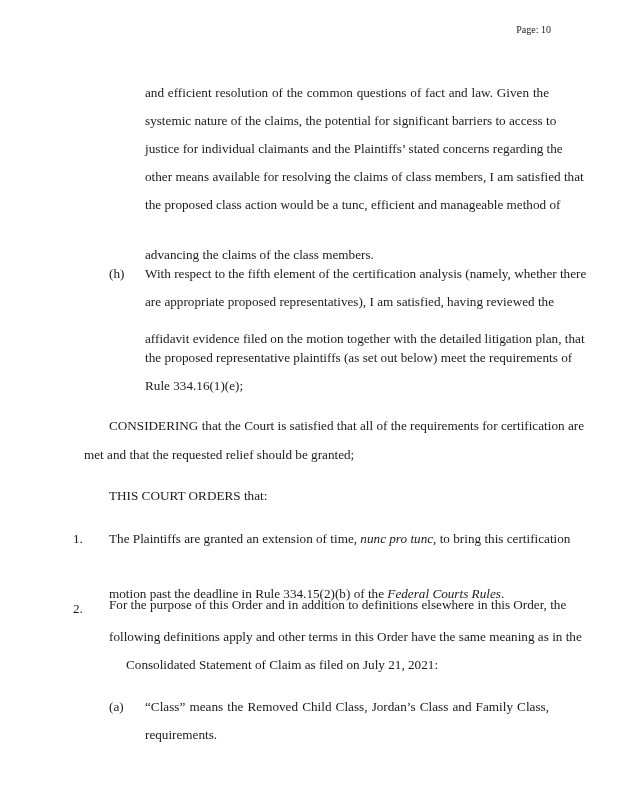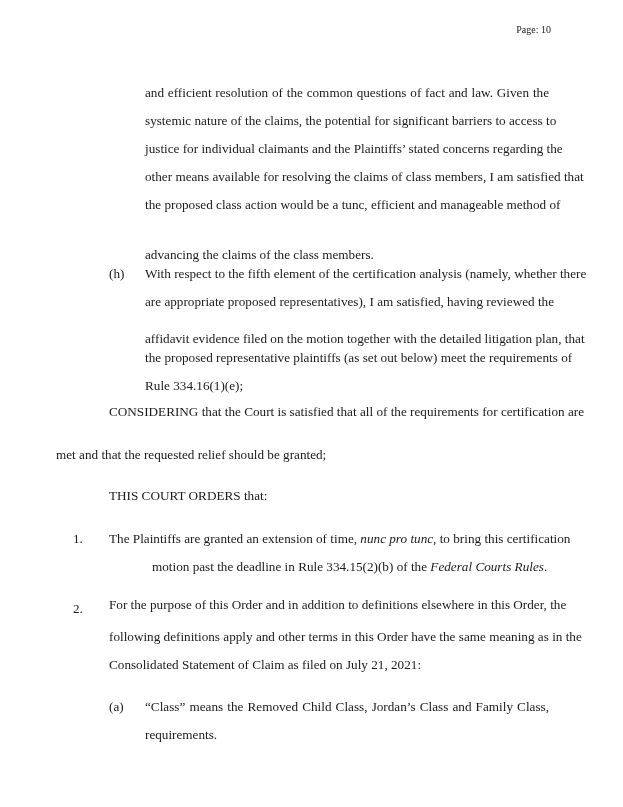--- a/index.html
+++ b/index.html
@@ -28,36 +28,36 @@
 <div>
   <div class="num" style="left:109px; top:266px;">(h)</div>
   <div class="line just" style="left:145px; top:266px; width:404px;">With respect to the fifth element of the certification analysis (namely, whether there</div>
   <div class="line just" style="left:145px; top:294px; width:404px;">are appropriate proposed representatives), I am satisfied, having reviewed the</div>
   <div class="line just" style="left:145px; top:322px; width:404px;margin-top:9px;">affidavit evidence filed on the motion together with the detailed litigation plan, that</div>
   <div class="line just" style="left:145px; top:350px; width:404px;">the proposed representative plaintiffs (as set out below) meet the requirements of</div>
   <div class="line" style="left:145px; top:378px;">Rule 334.16(1)(e);</div>
 </div>
 
 <div>
-  <div class="line just" style="left:109px; top:404px; width:440px;">CONSIDERING that the Court is satisfied that all of the requirements for certification are</div>
-  <div class="line" style="left:56px; top:447px;text-align:right;">met and that the requested relief should be granted;</div>
+  <div class="line just" style="left:109px; top:418px; width:440px;">CONSIDERING that the Court is satisfied that all of the requirements for certification are</div>
+  <div class="line" style="left:84px; top:447px;text-align:right;">met and that the requested relief should be granted;</div>
 </div>
 
 <div class="line" style="left:109px; top:488px;">THIS COURT ORDERS that:</div>
 
 <div>
   <div class="num" style="left:73px; top:531px;">1.</div>
   <div class="line just" style="left:109px; top:531px; width:440px;"><span>The Plaintiffs are granted an extension of time, </span><em>nunc pro tunc</em><span>, to bring this certification</span></div>
-  <div class="line" style="left:109px; top:559px;margin-left:43px;"><span>motion past the deadline in Rule 334.15(2)(b) of the </span><em>Federal Courts Rules</em><span>.</span></div>
+  <div class="line" style="left:109px; top:586px;"><span>motion past the deadline in Rule 334.15(2)(b) of the </span><em>Federal Courts Rules</em><span>.</span></div>
 </div>
 
 <div>
   <div class="num" style="left:73px; top:601px;">2.</div>
   <div class="line just" style="left:109px; top:577px; width:440px;margin-top:20px;">For the purpose of this Order and in addition to definitions elsewhere in this Order, the</div>
   <div class="line just" style="left:109px; top:629px; width:440px;">following definitions apply and other terms in this Order have the same meaning as in the</div>
-  <div class="line" style="left:109px; top:657px;">Consolidated Statement of Claim as filed on July 21, 2021:</div>
+  <div class="line" style="left:126px; top:657px;">Consolidated Statement of Claim as filed on July 21, 2021:</div>
 </div>
 
 <div>
   <div class="num" style="left:109px; top:699px;">(a)</div>
   <div class="line just" style="left:145px; top:699px; width:404px;">“Class” means the Removed Child Class, Jordan’s Class and Family Class,</div>
   <div class="line" style="left:145px; top:727px;">requirements.</div>
 </div>
 
 </body></html>

